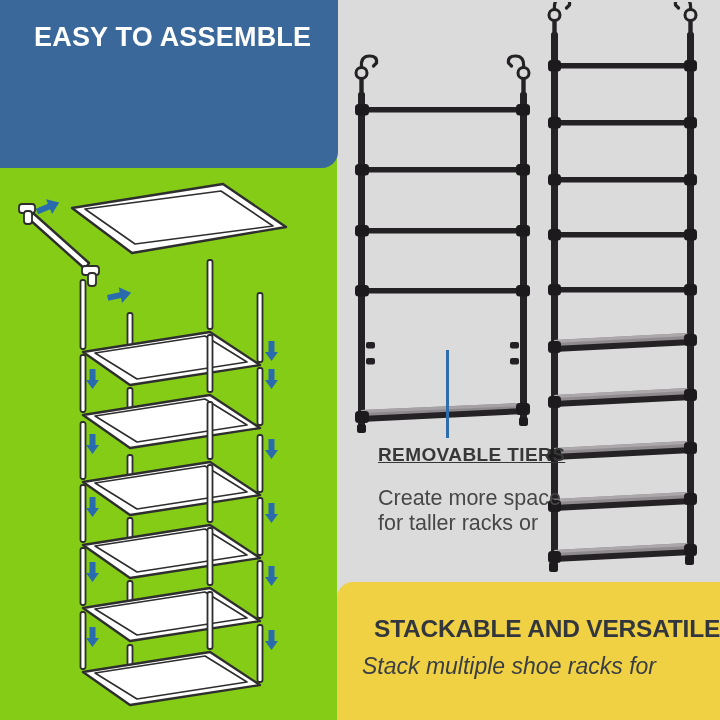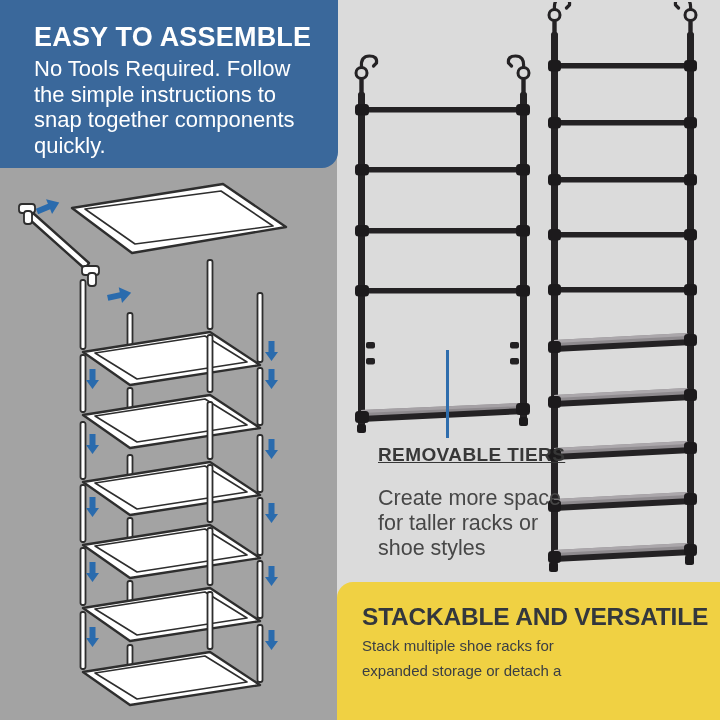--- a/index.html
+++ b/index.html
@@ -1,18 +1,18 @@
 <!DOCTYPE html>
 <html><head>
 <meta charset="utf-8">
 <style>
   html,body{margin:0;padding:0;background:#ffffff;}
   .canvas{
     position:relative;width:720px;height:720px;overflow:hidden;
-    background:#a3a3a3;font-family:"Liberation Sans",sans-serif;
+    background:#84cc16;font-family:"Liberation Sans",sans-serif;
   }
   .photo-panel{position:absolute;left:337px;top:0;width:383px;height:720px;background:#dbdbdb;}
   
   .blue-box{
     position:absolute;left:0;top:0;width:338px;height:168px;box-sizing:border-box;
     background:#3a689b;border-bottom-right-radius:16px;color:#ffffff;
     padding:22px 0 0 34px;z-index:4;
   }
   .blue-box h1{margin:0;font-size:27px;line-height:30px;font-weight:bold;letter-spacing:.2px;}
   .blue-box .body{margin-top:4px;}
@@ -22,23 +22,23 @@
   .note{position:absolute;left:378px;top:444px;z-index:3;}
   .note h2{margin:0;font-size:19px;font-weight:bold;color:#373737;letter-spacing:.4px;white-space:nowrap;text-decoration:underline;}
   .note .body{margin-top:20px;color:#474747;}
   .note .line{font-size:21.5px;line-height:25px;white-space:nowrap;}
   
   .yellow-box{
     position:absolute;left:337px;top:582px;width:383px;height:138px;box-sizing:border-box;
     background:#f0d143;border-top-left-radius:16px;color:#33373d;
     padding:21px 0 0 25px;z-index:4;
   }
-  .yellow-box h1{margin:0;font-size:24.5px;line-height:27px;font-weight:bold;letter-spacing:-.2px;white-space:nowrap;}
+  .yellow-box h1{margin:12px;font-size:24.5px;line-height:27px;font-weight:bold;letter-spacing:-.2px;white-space:nowrap;}
   .yellow-box .body{margin-top:3px;}
-  .yellow-box .line{font-size:15px;line-height:25px;white-space:nowrap;color:#3a3e44;}
+  .yellow-box .line{font-size:23px;line-height:25px;white-space:nowrap;color:#3a3e44;font-style:italic;}
   
   .assembly{position:absolute;left:2px;top:176px;z-index:1;}
   .rack-left{position:absolute;left:350px;top:36px;z-index:2;}
   .rack-right{position:absolute;left:540px;top:2px;z-index:2;}
   .tube{fill:#ffffff;stroke:#2e2e2e;stroke-width:1.8;}
   .wire{fill:#ffffff;stroke:#2e2e2e;stroke-width:2.4;stroke-linejoin:round;}
   .wire-in{fill:#ffffff;stroke:#2e2e2e;stroke-width:1.6;stroke-linejoin:round;}
 </style>
 </head>
 <body>
@@ -180,39 +180,31 @@
     <use href="#rfab" transform="translate(0,386)"></use>
     <use href="#rfab" transform="translate(0,439)"></use>
     <use href="#rfab" transform="translate(0,490)"></use>
     <use href="#rfab" transform="translate(0,541)"></use>
     <rect x="9" y="560" width="9" height="10" rx="2.5" fill="#1c1a1c"></rect>
     <rect x="145" y="553" width="9" height="10" rx="2.5" fill="#1c1a1c"></rect>
   </svg>
 
   <div class="blue-box">
     <h1>EASY TO ASSEMBLE</h1>
-    <div class="body">
-      <div class="line">No Tools Required. Follow</div>
-      <div class="line">the simple instructions to</div>
-      <div class="line">snap together components</div>
-      <div class="line">quickly.</div>
-    </div>
   </div>
 
   <div class="pointer-line"></div>
   <div class="note">
     <h2>REMOVABLE TIERS</h2>
     <div class="body">
       <div class="line">Create more space</div>
       <div class="line">for taller racks or</div>
-      <div class="line">shoe styles</div>
     </div>
   </div>
 
   <div class="yellow-box">
     <h1>STACKABLE AND VERSATILE</h1>
     <div class="body">
       <div class="line">Stack multiple shoe racks for</div>
-      <div class="line">expanded storage or detach a</div>
     </div>
   </div>
 
 </div>
 
 </body></html>

